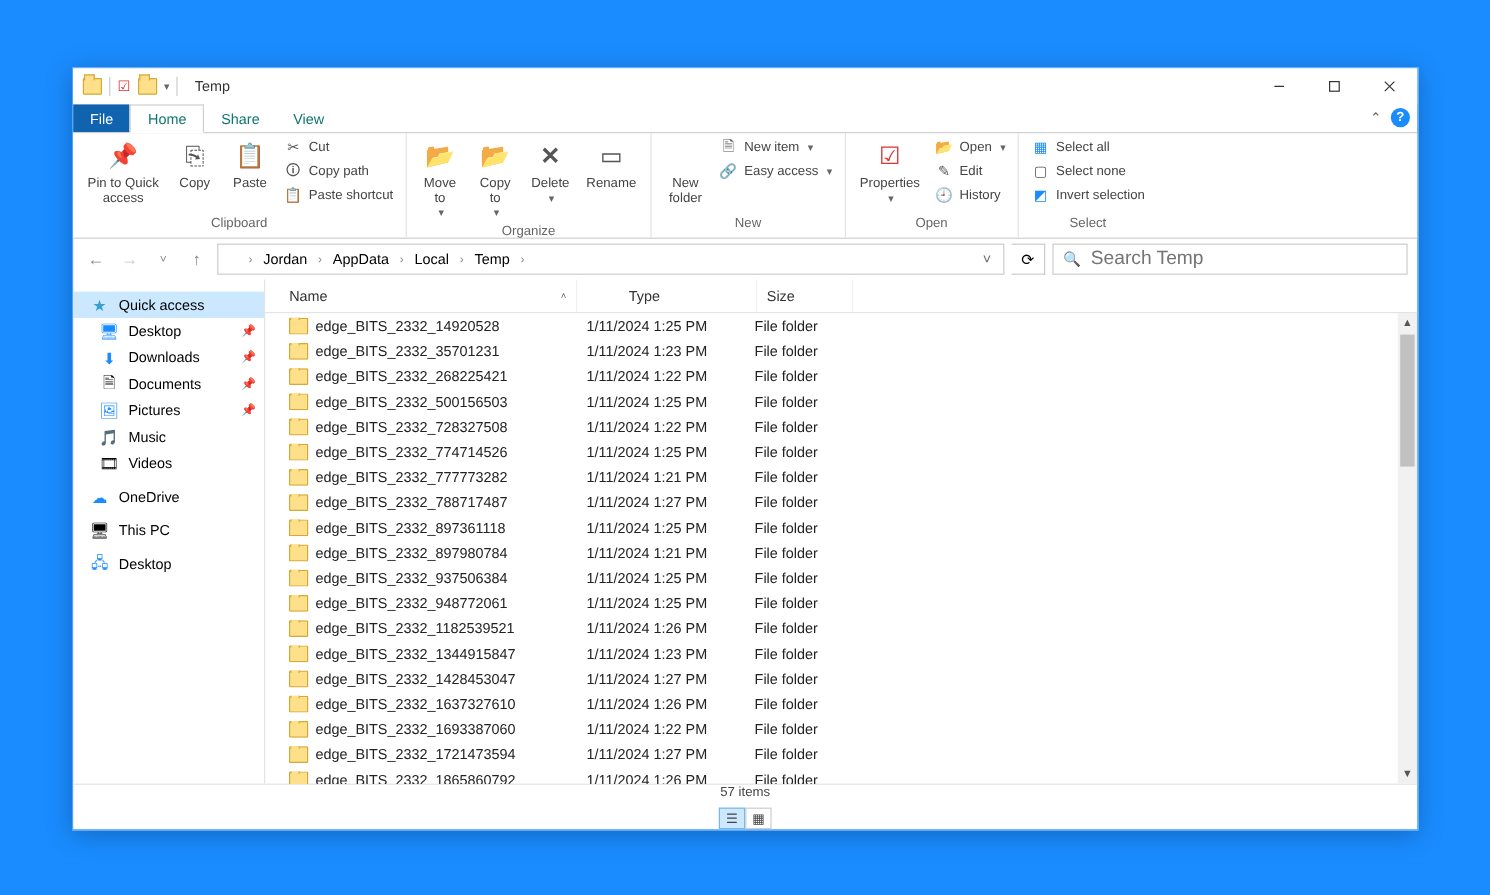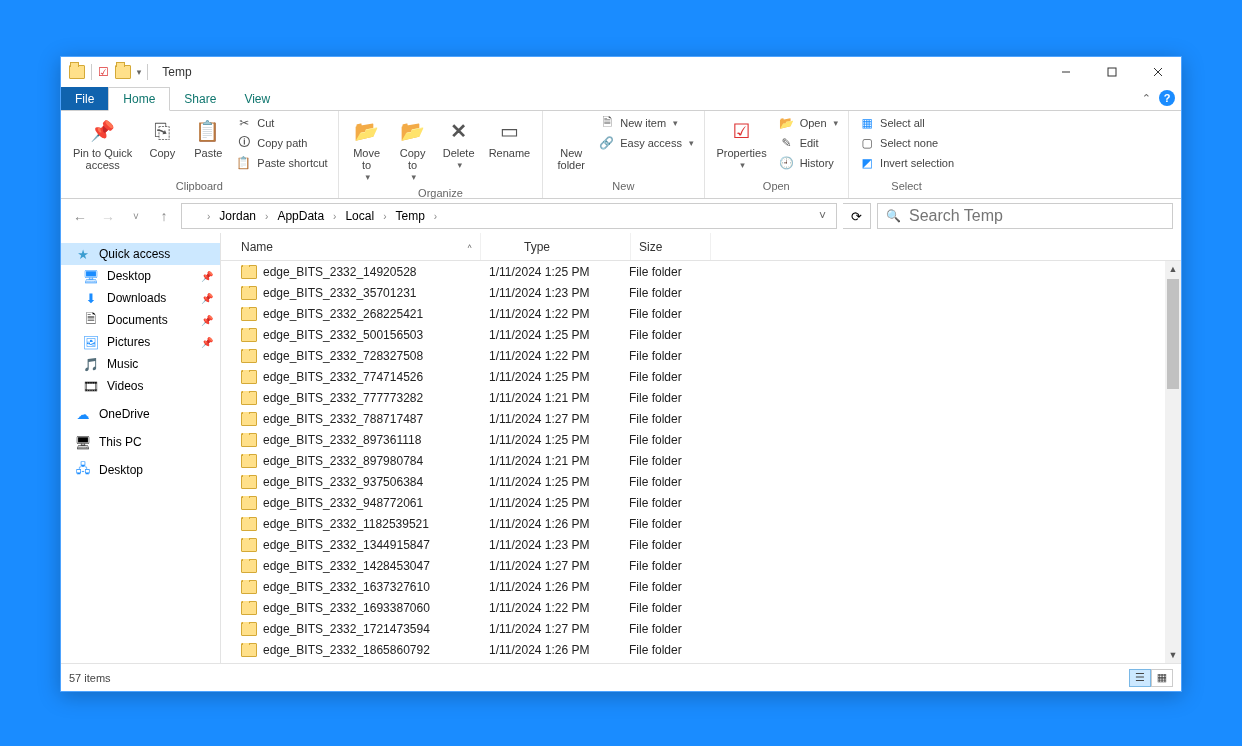--- a/index.html
+++ b/index.html
@@ -73,21 +73,21 @@
 .row .c-type { width:115px; }
 .row .c-size { width:80px; text-align:right; }
 .folder-icon { width:16px; height:14px; background:#ffe08a; border:1px solid #d4a937; border-radius:1px; position:relative; flex-shrink:0; }
 .folder-icon::before { content:""; position:absolute; top:-3px; left:0; width:6px; height:3px; background:#ffe08a; border:1px solid #d4a937; border-bottom:none; }
 .vscroll { position:absolute; right:0; top:0; bottom:0; width:16px; background:#f1f1f1; }
 .vscroll .thumb { position:absolute; left:2px; right:2px; top:18px; height:110px; background:#c1c1c1; }
 .vscroll .arr { position:absolute; left:0; right:0; height:16px; display:flex; align-items:center; justify-content:center; font-size:9px; color:#555; }
 .vscroll .arr.up{ top:0; } .vscroll .arr.dn{ bottom:0; }
 
 
-.statusbar { height:28px; border-top:1px solid #e3e3e3; display:flex; align-items:center; padding:0 8px; font-size:11px; color:#444; }
+.statusbar { height:38px; border-top:1px solid #e3e3e3; display:flex; align-items:center; padding:0 24px; font-size:11px; color:#444;flex-direction:column; }
 .statusbar .spacer { flex:1; }
 .viewbtns { display:flex; gap:0; }
 .viewbtn { width:22px; height:18px; border:1px solid #ccc; display:flex; align-items:center; justify-content:center; font-size:11px; }
 .viewbtn.active { background:#cce8ff; border-color:#7ab8e6; }
 svg { display:block; }
 </style>
 </head>
 <body>
 
 <div class="window">

